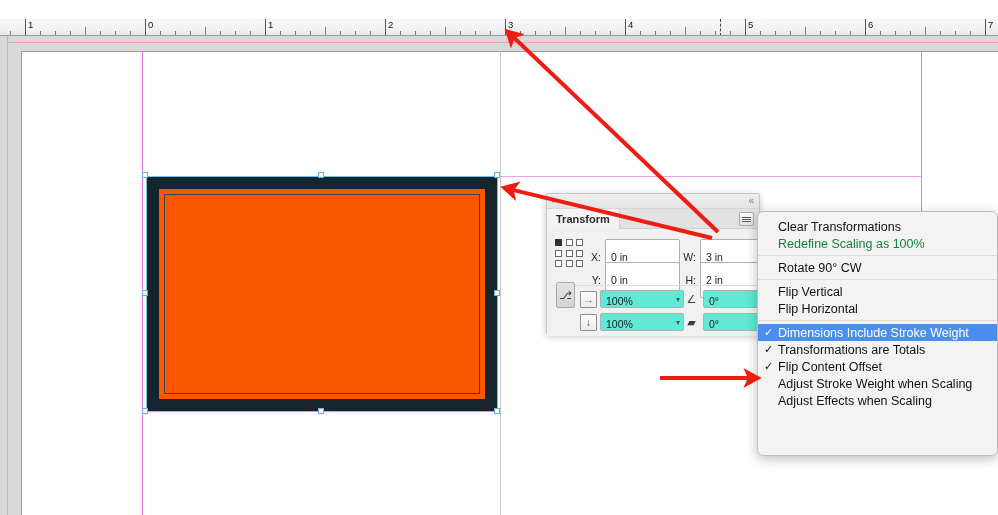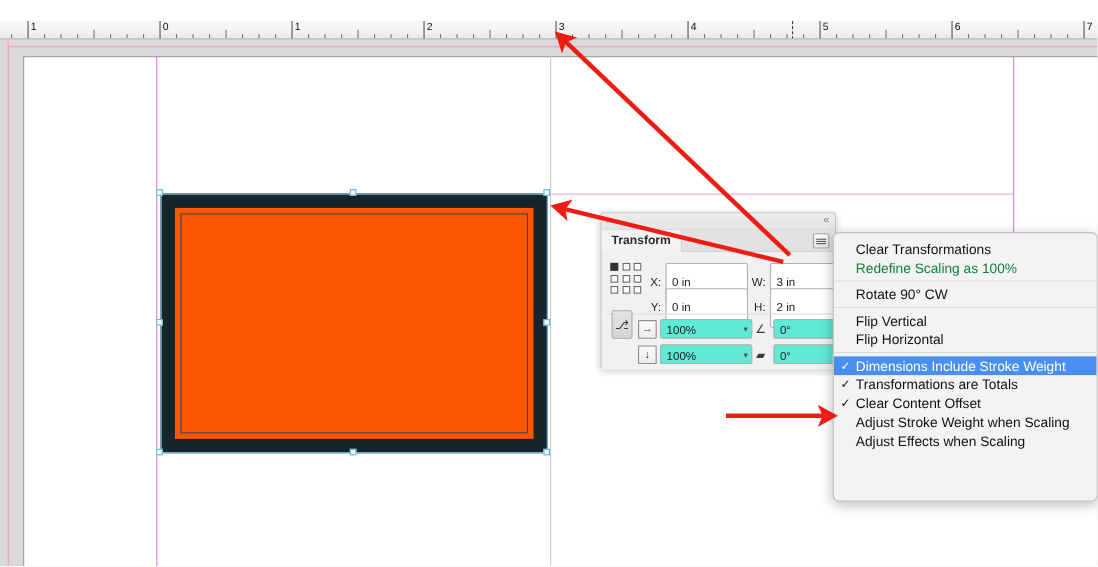--- a/index.html
+++ b/index.html
@@ -513,21 +513,21 @@
       <div class="mi sel">
         <span class="chk">✓</span>
         <span>Dimensions Include Stroke Weight</span>
       </div>
       <div class="mi">
         <span class="chk">✓</span>
         <span>Transformations are Totals</span>
       </div>
       <div class="mi">
         <span class="chk">✓</span>
-        <span>Clear Content Offset</span>
+        <span>Flip Content Offset</span>
       </div>
       <div class="mi">
         <span class="chk"></span>
         <span>Adjust Stroke Weight when Scaling</span>
       </div>
       <div class="mi">
         <span class="chk"></span>
         <span>Adjust Effects when Scaling</span>
       </div>
     </div>

